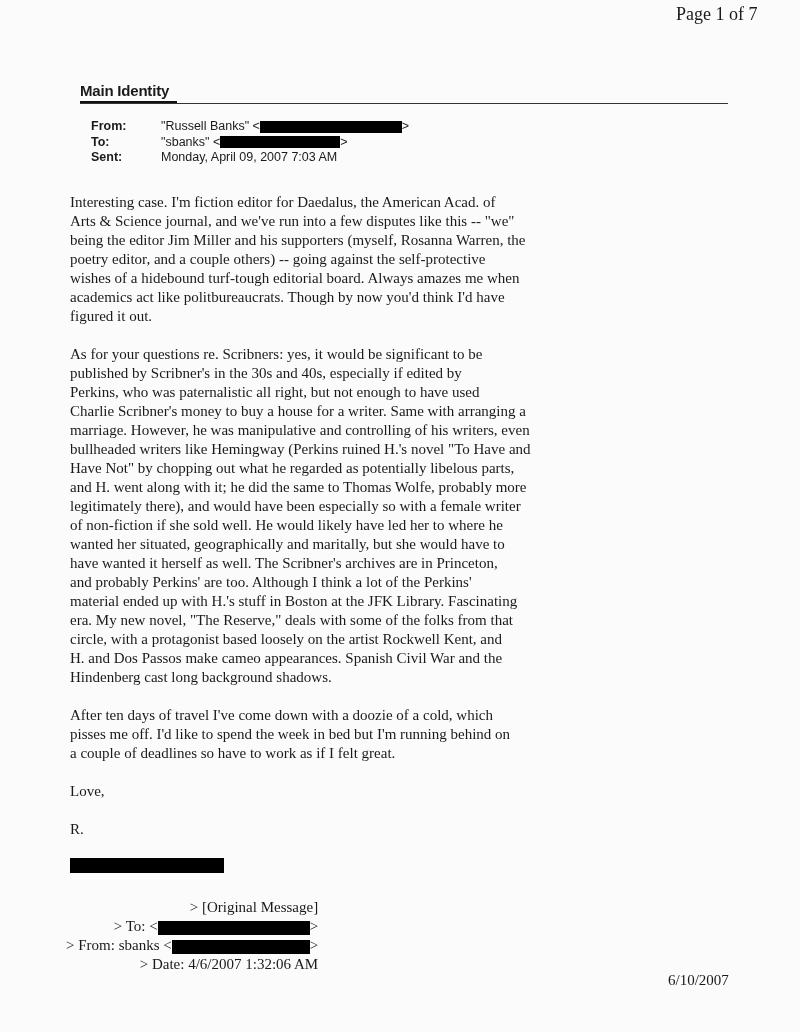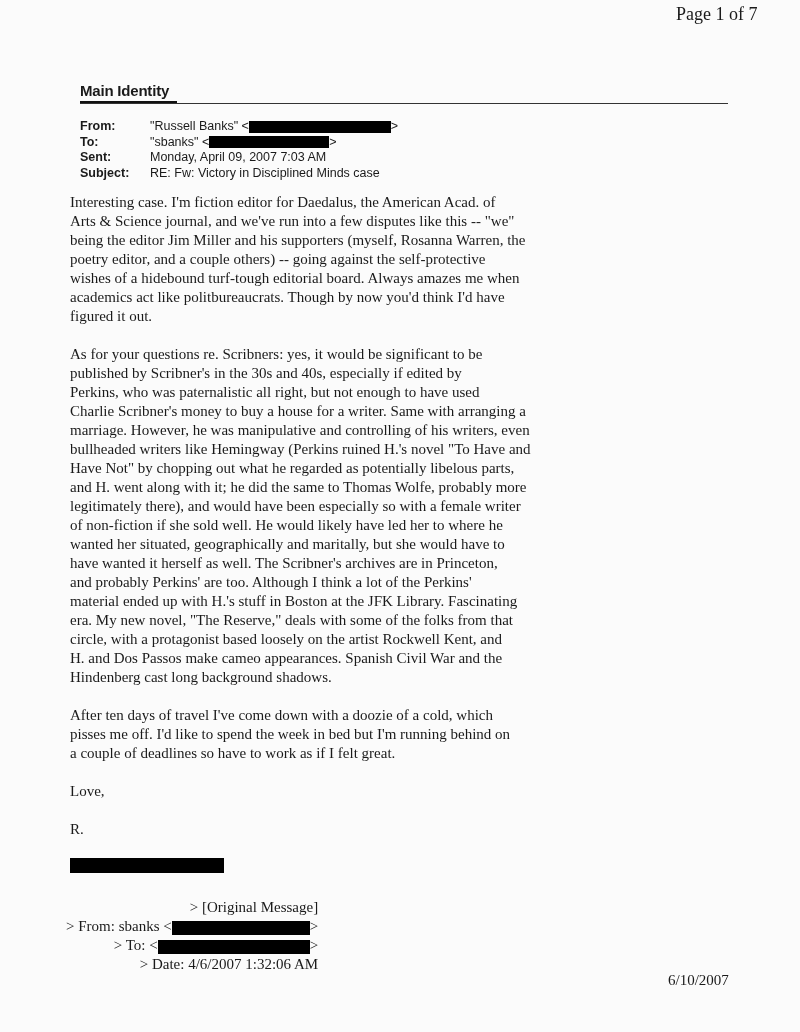--- a/index.html
+++ b/index.html
@@ -8,21 +8,21 @@
     font-family: "Liberation Serif", serif; color:#1a1a1a;
   }
   .page-num { position:absolute; left:664px; top:4px; font-size:18px;margin-left:12px; }
   .identity {
     position:absolute; left:80px; top:82px; font-family:"Liberation Sans", sans-serif;
     font-weight:bold; font-size:15px; letter-spacing:-0.2px;
   }
   .identity-underline { position:absolute; left:80px; top:101px; width:97px; height:3px; background:#111; }
   .rule { position:absolute; left:80px; top:103px; width:648px; height:1px; background:#333; }
   .hdr { position:absolute; left:80px; top:119px; font-family:"Liberation Sans", sans-serif; font-size:12.5px; line-height:15.5px; }
-  .hdr-row { display:flex; }
+  .hdr-row { display:flex;margin-left:11px; }
   .hdr-label { width:70px; font-weight:bold; }
   .redact { display:inline-block; background:#000; height:12px; vertical-align:middle; }
   .body { position:absolute; left:70px; top:193px; width:520px; font-size:15px; line-height:19px; }
   .para { margin:0 0 19px 0; white-space:pre-line; }
   .sig-redact { display:block; width:154px; height:15px; background:#000; margin-top:2px; }
   .orig { position:absolute; left:66px; top:898px; font-size:15px; line-height:19px;text-align:right; }
   .orig .redact { height:14px; }
   .footer-date { position:absolute; left:668px; top:972px; font-size:15px; }
 </style>
 </head>
@@ -39,24 +39,20 @@
     <span class="hdr-label">From:</span>
     <span><span>"Russell Banks" &lt;</span><span class="redact" style="width:142px"></span><span>&gt;</span></span>
   </div>
   <div class="hdr-row">
     <span class="hdr-label">To:</span>
     <span><span>"sbanks" &lt;</span><span class="redact" style="width:120px"></span><span>&gt;</span></span>
   </div>
   <div class="hdr-row">
     <span class="hdr-label">Sent:</span>
     <span>Monday, April 09, 2007 7:03 AM</span>
-  </div>
-  <div class="hdr-row">
-    <span class="hdr-label">Subject:</span>
-    <span>RE: Fw: Victory in Disciplined Minds case</span>
   </div>
 </div>
 
 <div class="body">
   <p class="para">Interesting case. I'm fiction editor for Daedalus, the American Acad. of
 Arts &amp; Science journal, and we've run into a few disputes like this -- "we"
 being the editor Jim Miller and his supporters (myself, Rosanna Warren, the
 poetry editor, and a couple others) -- going against the self-protective
 wishes of a hidebound turf-tough editorial board. Always amazes me when
 academics act like politbureaucrats. Though by now you'd think I'd have
@@ -82,18 +78,18 @@
   <p class="para">After ten days of travel I've come down with a doozie of a cold, which
 pisses me off. I'd like to spend the week in bed but I'm running behind on
 a couple of deadlines so have to work as if I felt great.</p>
   <p class="para">Love,</p>
   <p class="para">R.</p>
   <span class="sig-redact"></span>
 </div>
 
 <div class="orig">
   <div>&gt; [Original Message]</div>
+  <div><span>&gt; To: &lt;</span><span class="redact" style="width:152px"></span><span>&gt;</span></div>
   <div><span>&gt; From: sbanks &lt;</span><span class="redact" style="width:138px"></span><span>&gt;</span></div>
-  <div><span>&gt; To: &lt;</span><span class="redact" style="width:152px"></span><span>&gt;</span></div>
   <div>&gt; Date: 4/6/2007 1:32:06 AM</div>
 </div>
 
 <div class="footer-date">6/10/2007</div>
 
 </body></html>

